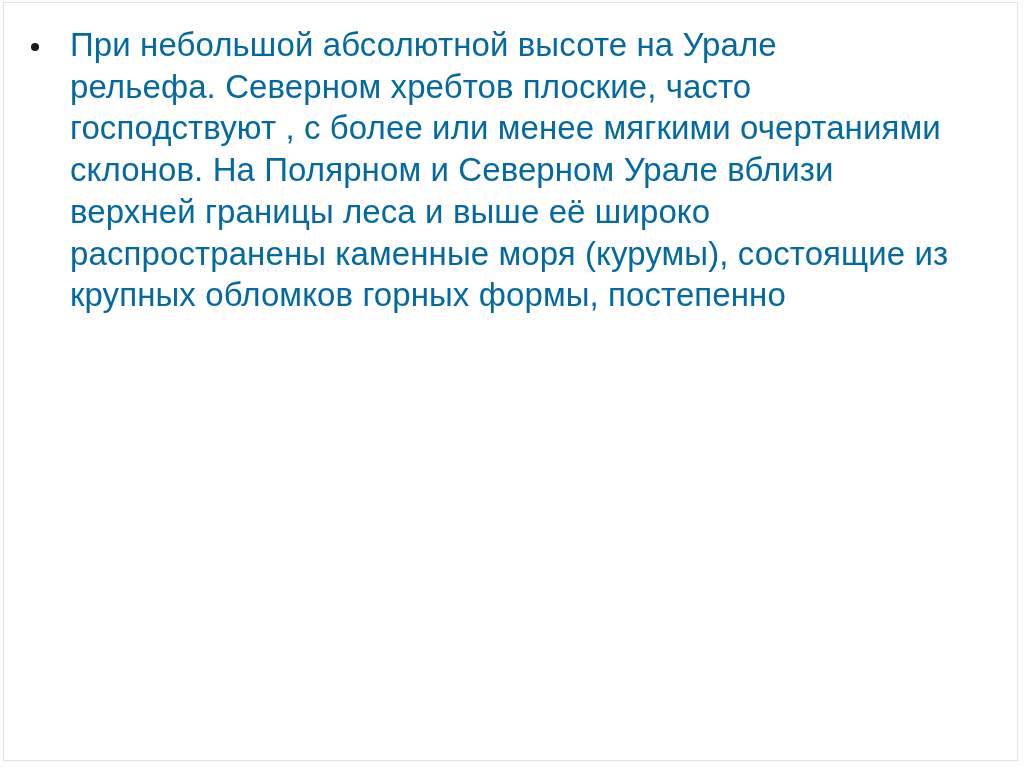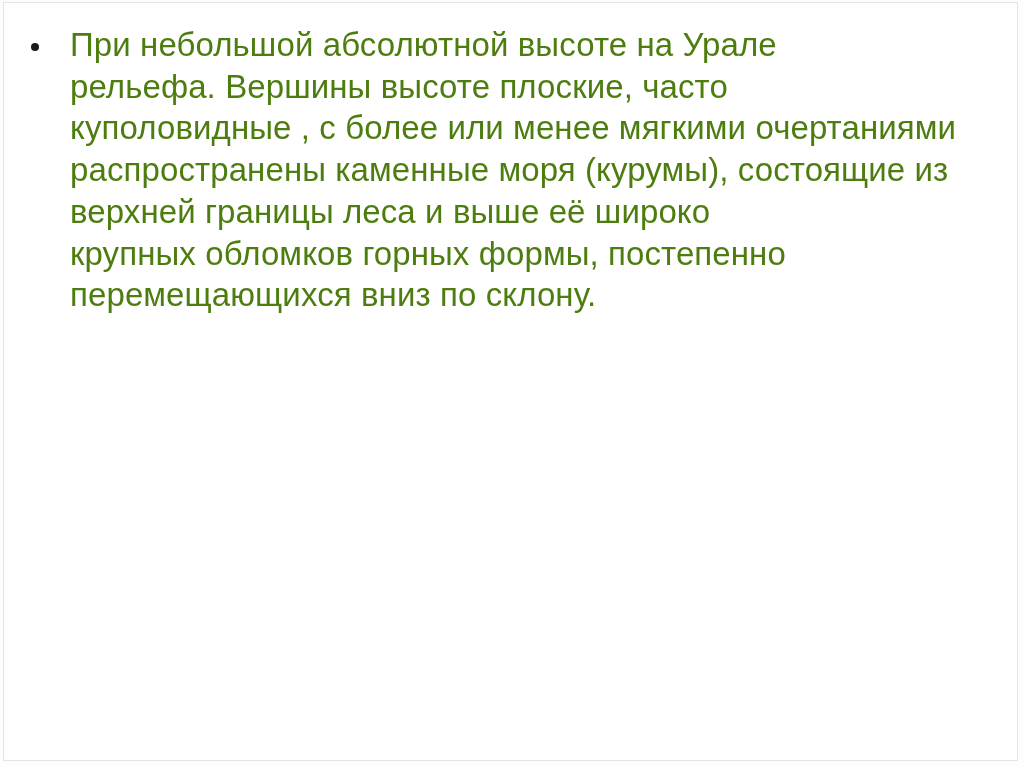--- a/index.html
+++ b/index.html
@@ -35,36 +35,36 @@
     height: 8px;
     border-radius: 50%;
     background: #1a1a1a;
   }
   .bullet-text {
     position: absolute;
     left: 70px;
     top: 0;
     font-size: 33px;
     line-height: 41.7px;
-    color: #4d7c0f;
+    color: #0369a1;
     letter-spacing: 0.1px;
   }
   .bullet-text .text-line {
     white-space: nowrap;
   }
 </style>
 </head>
 <body>
 
 <div class="slide-frame"></div>
 
 <div class="bullet-item">
   <span class="bullet-marker"></span>
   <div class="bullet-text">
       <div class="text-line">При небольшой абсолютной высоте на Урале</div>
-      <div class="text-line">рельефа. Вершины высоте плоские, часто</div>
-      <div class="text-line">куполовидные , с более или менее мягкими очертаниями</div>
+      <div class="text-line">рельефа. Северном хребтов плоские, часто</div>
+      <div class="text-line">господствуют , с более или менее мягкими очертаниями</div>
+      <div class="text-line">склонов. На Полярном и Северном Урале вблизи</div>
+      <div class="text-line">верхней границы леса и выше её широко</div>
       <div class="text-line">распространены каменные моря (курумы), состоящие из</div>
-      <div class="text-line">верхней границы леса и выше её широко</div>
       <div class="text-line">крупных обломков горных формы, постепенно</div>
-      <div class="text-line">перемещающихся вниз по склону.</div>
     </div>
 </div>
 
 </body></html>

